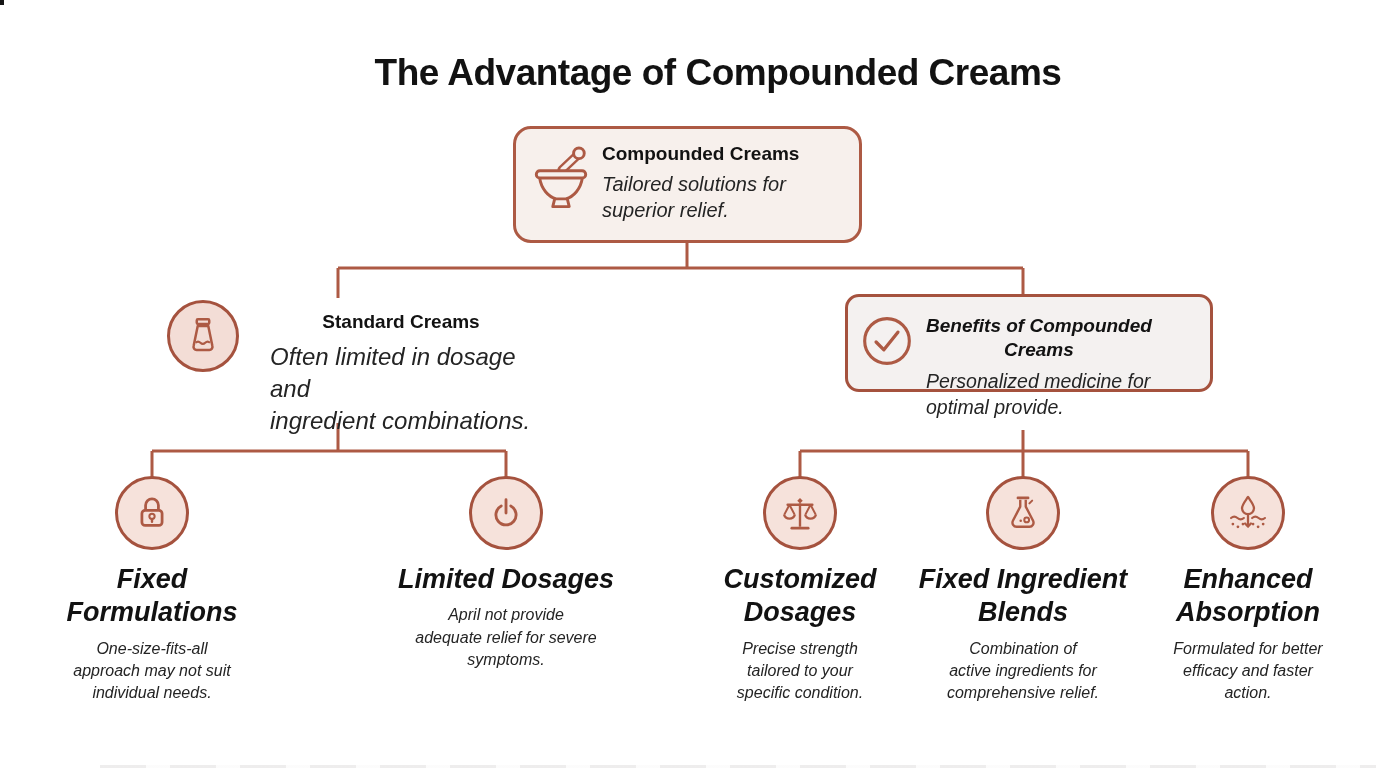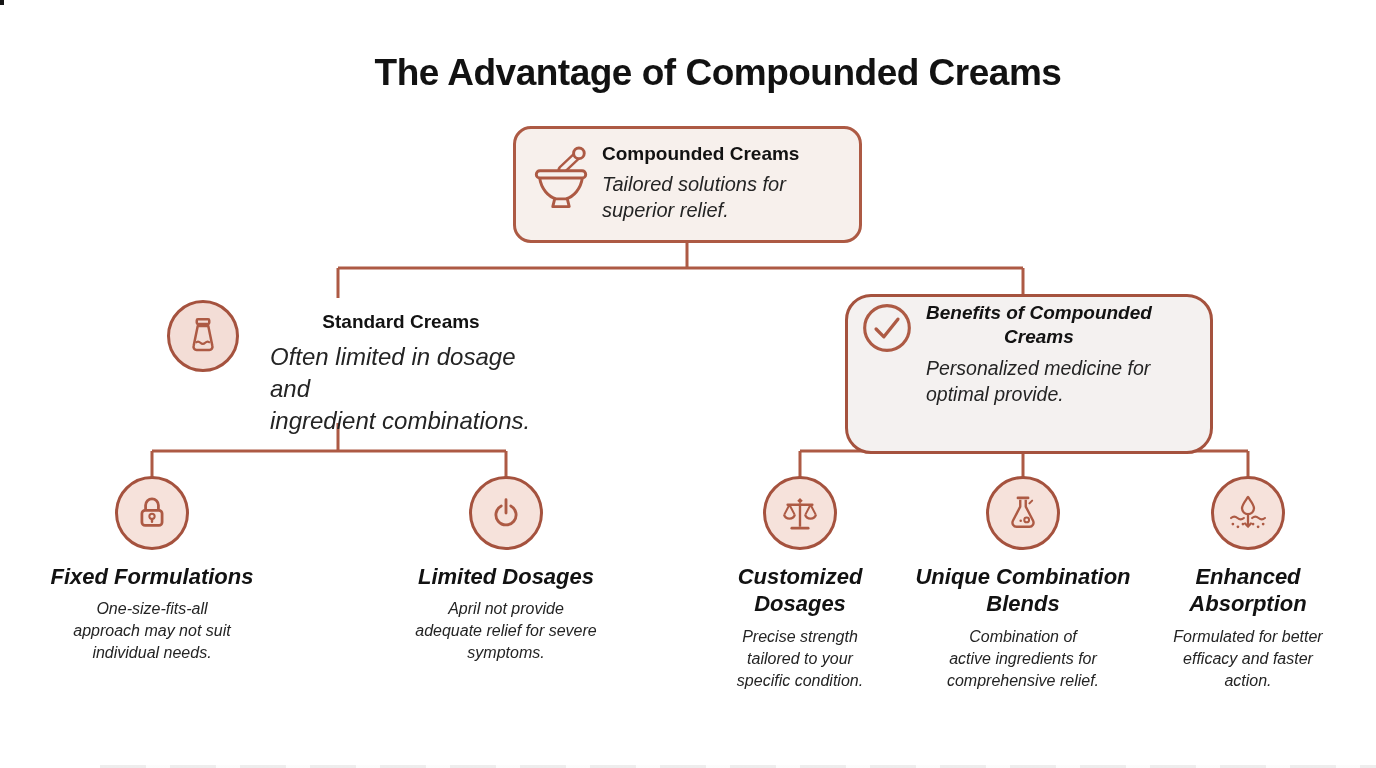--- a/index.html
+++ b/index.html
@@ -42,33 +42,33 @@
   .standard-circle{
     position:absolute;left:167px;top:300px;width:72px;height:72px;
     border:3px solid var(--accent-dark);border-radius:50%;
     background:var(--tube-circle-bg);
     display:flex;align-items:center;justify-content:center;color:var(--accent);
   }
   .standard-text{position:absolute;left:246px;top:310px;width:262px;margin-left:24px;}
   .standard-text .node-desc{font-size:24px;margin-top:7px;}
 
   .benefits-node{
-    position:absolute;left:845px;top:294px;width:368px;height:160px;
-    background:var(--benefits-bg);border:3px solid var(--accent-dark);border-radius:26px;
-    display:flex;align-items:flex-start;padding:4px 12px;gap:12px;
+    position:absolute;left:845px;top:294px;width:368px;height:98px;
+    background:var(--benefits-bg);border:3px solid var(--accent-dark);border-radius:14px;
+    display:flex;align-items:flex-start;padding:17px 12px;gap:12px;
   }
   .benefits-node .node-desc{font-size:19.5px;margin-top:7px;}
 
   .leaf{position:absolute;top:476px;text-align:center;}
   .leaf-circle{
     width:74px;height:74px;margin:0 auto;border-radius:50%;
     border:3px solid var(--accent-dark);background:var(--circle-bg);
     display:flex;align-items:center;justify-content:center;color:var(--accent);
   }
-  .leaf-title{margin-top:13px;font-size:22px;font-weight:700;line-height:1.24;color:var(--title-color);}
+  .leaf-title{margin-top:13px;font-size:27px;font-weight:700;line-height:1.24;color:var(--title-color);}
   .leaf-desc{margin-top:8px;font-size:16px;line-height:1.38;color:var(--body-color);}
   .leaf-fixed{left:37px;width:230px;}
   .leaf-potency{left:381px;width:250px;}
   .leaf-dosages{left:703px;width:194px;}
   .leaf-blends{left:908px;width:230px;}
   .leaf-absorption{left:1133px;width:230px;}
 
   .corner-mark{position:absolute;left:0;top:0;width:4px;height:5px;background:#151515;}
   .bottom-edge{
     position:absolute;left:100px;bottom:0;width:1276px;height:3px;
@@ -181,21 +181,21 @@
 <div class="leaf leaf-blends">
   <div class="leaf-circle">
     <svg width="44" height="44" viewBox="0 0 48 48">
       <line x1="18.5" y1="7.5" x2="29.5" y2="7.5" stroke="currentColor" stroke-width="3" stroke-linecap="round"></line>
       <line x1="31" y1="13.5" x2="34" y2="10.5" stroke="currentColor" stroke-width="2.2" stroke-linecap="round"></line>
       <path d="M21 9.5 V17 L13 32.5 A4.5 4.5 0 0 0 17 39 H31 A4.5 4.5 0 0 0 35 32.5 L27 17 V9.5" fill="none" stroke="currentColor" stroke-width="2.6" stroke-linejoin="round"></path>
       <circle cx="28" cy="31.5" r="2.6" fill="none" stroke="currentColor" stroke-width="2.2"></circle>
       <circle cx="21.5" cy="32.5" r="1.4" fill="currentColor"></circle>
     </svg>
   </div>
-  <div class="leaf-title pre">Unique Combination
+  <div class="leaf-title pre">Fixed Ingredient
 Blends</div>
   <div class="leaf-desc pre">Combination of
 active ingredients for
 comprehensive relief.</div>
 </div>
 
 <div class="leaf leaf-absorption">
   <div class="leaf-circle">
     <svg width="44" height="44" viewBox="0 0 48 48">
       <path d="M24 6.5 C21 11 17.5 14.8 17.5 18.8 A6.5 6.5 0 0 0 30.5 18.8 C30.5 14.8 27 11 24 6.5 Z" fill="none" stroke="currentColor" stroke-width="2.5" stroke-linejoin="round"></path>

